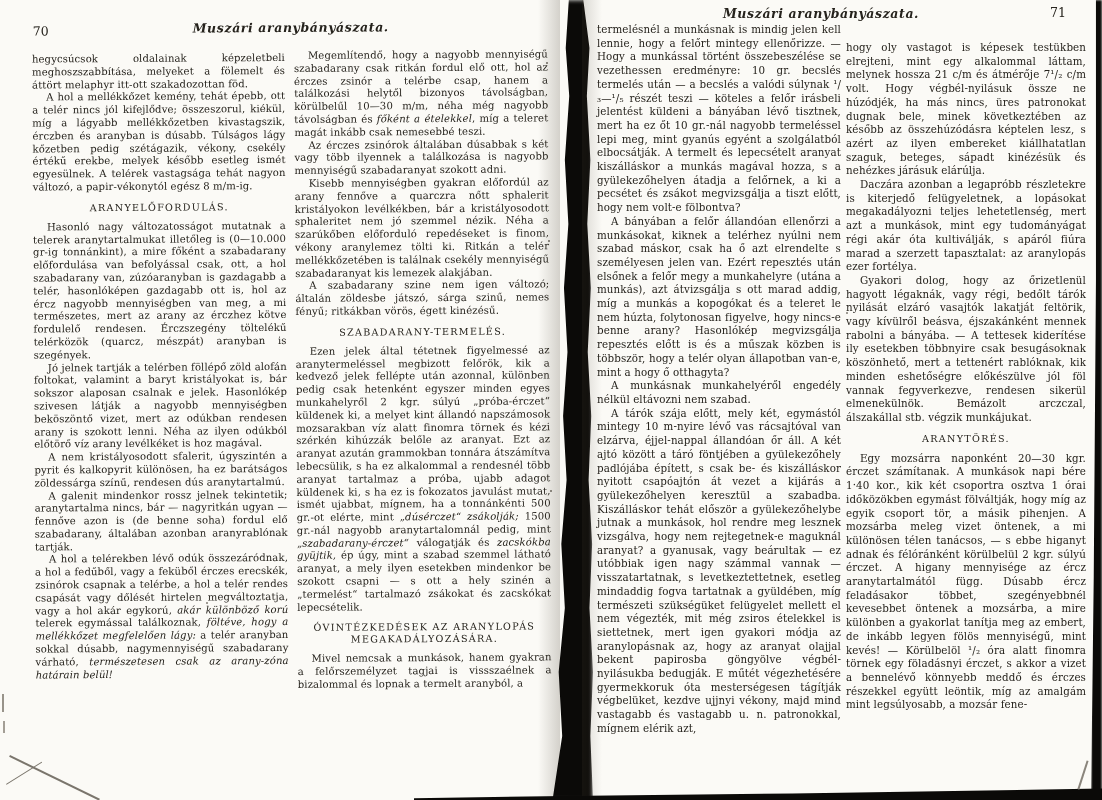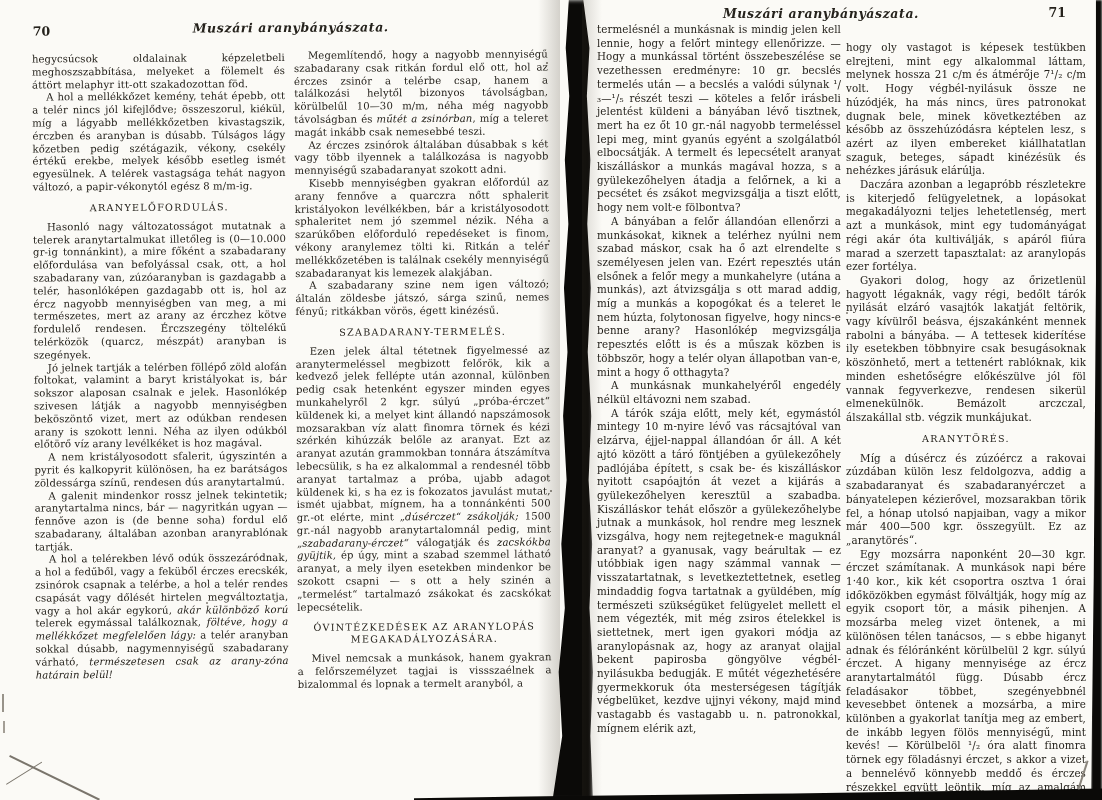--- a/index.html
+++ b/index.html
@@ -13,21 +13,21 @@
   }
   .page{position:absolute;top:0;height:800px;}
   .left-page{left:0;width:556px;transform:rotate(-0.35deg);}
   .right-page{left:560px;width:542px;}
   .running-title{
     position:absolute;text-align:center;
     font-style:italic;font-weight:bold;font-size:12.5px;letter-spacing:0.6px;
   }
   .left-page .running-title{left:30px;right:0;top:20px;}
   .right-page .running-title{left:20px;right:40px;top:6px;}
-  .page-num{position:absolute;font-size:12.5px;font-weight:bold;}
+  .page-num{position:absolute;font-size:12.5px;font-weight:normal;}
   .left-page .page-num{left:35px;top:22px;text-align:center;}
   .right-page .page-num{right:36px;top:5px;}
   .col{position:absolute;}
   .left-page .col{font-size:10.1px;line-height:12.8px;}
   .right-page .col{font-size:10.3px;line-height:13.7px;}
   .col1{left:34px;top:52px;width:253px;}
   .col2{left:296px;top:50px;width:254px;}
   .col3{left:37px;top:23px;width:244px;}
   .col4{left:286px;top:41px;width:240px;}
   .para{margin:0;text-align:justify;text-indent:14px;letter-spacing:0.1px;}
@@ -79,21 +79,21 @@
         <p class="para no-indent">hegycsúcsok oldalainak képzeletbeli meghoszszabbítása, melyeket a fölemelt és áttört melaphyr itt-ott szakadozottan föd.</p>
         <p class="para">A hol a mellékkőzet kemény, tehát épebb, ott a telér nincs jól kifejlődve; összeszorul, kiékül, míg a lágyabb mellékkőzetben kivastagszik, érczben és aranyban is dúsabb. Túlságos lágy kőzetben pedig szétágazik, vékony, csekély értékű erekbe, melyek később esetleg ismét egyesülnek. A telérek vastagsága tehát nagyon változó, a papir-vékonytól egész 8 m/m-ig.</p>
         <h3 class="sec-heading">ARANYELŐFORDULÁS.</h3>
         <p class="para">Hasonló nagy változatosságot mutatnak a telerek aranytartalmukat illetőleg is (0—10.000 gr-ig tonnánkint), a mire főként a szabadarany előfordulása van befolyással csak, ott, a hol szabadarany van, zúzóaranyban is gazdagabb a telér, hasonlóképen gazdagabb ott is, hol az ércz nagyobb mennyiségben van meg, a mi természetes, mert az arany az érczhez kötve fordulelő rendesen. Érczszegény töltelékű telérközök (quarcz, mészpát) aranyban is szegények.</p>
         <p class="para">Jó jelnek tartják a telérben föllépő zöld alofán foltokat, valamint a baryt kristályokat is, bár sokszor alaposan csalnak e jelek. Hasonlókép szivesen látják a nagyobb mennyiségben beköszöntő vizet, mert az odúkban rendesen arany is szokott lenni. Néha az ilyen odúkból előtörő víz arany levélkéket is hoz magával.</p>
         <p class="para">A nem kristályosodott sfalerit, úgyszintén a pyrit és kalkopyrit különösen, ha ez barátságos zöldessárga színű, rendesen dús aranytartalmú.</p>
         <p class="para">A galenit mindenkor rossz jelnek tekintetik; aranytartalma nincs, bár — nagyritkán ugyan — fennőve azon is (de benne soha) fordul elő szabadarany, általában azonban aranyrablónak tartják.</p>
         <p class="para">A hol a telérekben lévő odúk összezáródnak, a hol a fedűből, vagy a feküből érczes erecskék, zsinórok csapnak a telérbe, a hol a telér rendes csapását vagy dőlését hirtelen megváltoztatja, vagy a hol akár egykorú, <i>akár különböző korú</i> telerek egymással találkoznak, <i>föltéve, hogy a mellékkőzet megfelelően lágy:</i> a telér aranyban sokkal dúsabb, nagymennyiségű szabadarany várható, <i>természetesen csak az arany-zóna határain belül!</i></p>
       </div>
     <div class="col col2">
-        <p class="para">Megemlítendő, hogy a nagyobb mennyiségű szabadarany csak ritkán fordul elő ott, hol az érczes zsinór a telérbe csap, hanem a találkozási helytől bizonyos távolságban, körülbelűl 10—30 m/m, néha még nagyobb távolságban és <i>műtét a zsinórban</i>, míg a teleret magát inkább csak nemesebbé teszi.</p>
+        <p class="para">Megemlítendő, hogy a nagyobb mennyiségű szabadarany csak ritkán fordul elő ott, hol az érczes zsinór a telérbe csap, hanem a találkozási helytől bizonyos távolságban, körülbelűl 10—30 m/m, néha még nagyobb távolságban és <i>főként a ételekkel</i>, míg a teleret magát inkább csak nemesebbé teszi.</p>
         <p class="para">Az érczes zsinórok általában dúsabbak s két vagy több ilyennek a találkozása is nagyobb mennyiségű szabadaranyat szokott adni.</p>
         <p class="para">Kisebb mennyiségben gyakran előfordúl az arany fennőve a quarczra nőtt sphalerit kristályokon levélkékben, bár a kristályosodott sphaleritet nem jó szemmel nézik. Néha a szarúkőben előforduló repedéseket is finom, vékony aranylemez tölti ki. Ritkán a telér mellékkőzetében is találnak csekély mennyiségű szabadaranyat kis lemezek alakjában.</p>
         <p class="para">A szabadarany szine nem igen változó; általán zöldesbe játszó, sárga szinű, nemes fényű; ritkákban vörös, égett kinézésű.</p>
         <h3 class="sec-heading">SZABADARANY-TERMELÉS.</h3>
         <p class="para">Ezen jelek által tétetnek figyelmessé az aranytermeléssel megbizott felőrök, kik a kedvező jelek fellépte után azonnal, különben pedig csak hetenként egyszer minden egyes munkahelyről 2 kgr. súlyú „próba-érczet“ küldenek ki, a melyet kint állandó napszámosok mozsarakban víz alatt finomra törnek és kézi szérkén kihúzzák belőle az aranyat. Ezt az aranyat azután grammokban tonnára átszámítva lebecsülik, s ha ez alkalommal a rendesnél több aranyat tartalmaz a próba, ujabb adagot küldenek ki, s ha ez is fokozatos javulást mutat, ismét ujabbat, mígnem, ha a tonnánkénti 500 gr.-ot elérte, mint <i>„dúsérczet“ zsákolják;</i> 1500 gr.-nál nagyobb aranytartalomnál pedig, mint <i>„szabadarany-érczet“</i> válogatják és <i>zacskókba gyüjtik,</i> ép úgy, mint a szabad szemmel látható aranyat, a mely ilyen esetekben mindenkor be szokott csapni — s ott a hely szinén a „termelést“ tartalmazó zsákokat és zacskókat lepecsételik.</p>
         <h3 class="sec-heading">ÓVINTÉZKEDÉSEK AZ ARANYLOPÁS MEGAKADÁLYOZÁSÁRA.</h3>
         <p class="para">Mivel nemcsak a munkások, hanem gyakran a felőrszemélyzet tagjai is vissszaélnek a bizalommal és lopnak a termelt aranyból, a</p>
       </div>
   </div>
 
@@ -104,21 +104,20 @@
         <p class="para no-indent">termelésnél a munkásnak is mindig jelen kell lennie, hogy a felőrt mintegy ellenőrizze. — Hogy a munkással történt összebeszélése se vezethessen eredményre: 10 gr. becslés termelés után — a becslés a valódi súlynak ¹/₃—¹/₅ részét teszi — köteles a felőr irásbeli jelentést küldeni a bányában lévő tisztnek, mert ha ez őt 10 gr.-nál nagyobb termeléssel lepi meg, mint gyanús egyént a szolgálatból elbocsátják. A termelt és lepecsételt aranyat kiszálláskor a munkás magával hozza, s a gyülekezőhelyen átadja a felőrnek, a ki a pecsétet és zsákot megvizsgálja a tiszt előtt, hogy nem volt-e fölbontva?</p>
         <p class="para">A bányában a felőr állandóan ellenőrzi a munkásokat, kiknek a telérhez nyúlni nem szabad máskor, csak ha ő azt elrendelte s személyesen jelen van. Ezért repesztés után elsőnek a felőr megy a munkahelyre (utána a munkás), azt átvizsgálja s ott marad addig, míg a munkás a kopogókat és a teleret le nem húzta, folytonosan figyelve, hogy nincs-e benne arany? Hasonlókép megvizsgálja repesztés előtt is és a műszak közben is többször, hogy a telér olyan állapotban van-e, mint a hogy ő otthagyta?</p>
         <p class="para">A munkásnak munkahelyéről engedély nélkül eltávozni nem szabad.</p>
         <p class="para">A tárók szája előtt, mely két, egymástól mintegy 10 m-nyire lévő vas rácsajtóval van elzárva, éjjel-nappal állandóan őr áll. A két ajtó között a táró föntjében a gyülekezőhely padlójába épített, s csak be- és kiszálláskor nyitott csapóajtón át vezet a kijárás a gyülekezőhelyen keresztül a szabadba. Kiszálláskor tehát először a gyülekezőhelybe jutnak a munkások, hol rendre meg lesznek vizsgálva, hogy nem rejtegetnek-e maguknál aranyat? a gyanusak, vagy beárultak — ez utóbbiak igen nagy számmal vannak — visszatartatnak, s levetkeztettetnek, esetleg mindaddig fogva tartatnak a gyüldében, míg természeti szükségüket felügyelet mellett el nem végezték, mit még zsiros ételekkel is siettetnek, mert igen gyakori módja az aranylopásnak az, hogy az aranyat olajjal bekent papirosba göngyölve végbél-nyilásukba bedugják. E műtét végezhetésére gyermekkoruk óta mesterségesen tágítják végbelüket, kezdve ujjnyi vékony, majd mind vastagabb és vastagabb u. n. patronokkal, mígnem elérik azt,</p>
       </div>
     <div class="col col4">
         <p class="para no-indent">hogy oly vastagot is képesek testükben elrejteni, mint egy alkalommal láttam, melynek hossza 21 c/m és átmérője 7¹/₂ c/m volt. Hogy végbél-nyilásuk össze ne húzódjék, ha más nincs, üres patronokat dugnak bele, minek következtében az később az összehúzódásra képtelen lesz, s azért az ilyen embereket kiállhatatlan szaguk, beteges, sápadt kinézésük és nehézkes járásuk elárúlja.</p>
         <p class="para">Daczára azonban a legapróbb részletekre is kiterjedő felügyeletnek, a lopásokat megakadályozni teljes lehetetlenség, mert azt a munkások, mint egy tudományágat régi akár óta kultiválják, s apáról fiúra marad a szerzett tapasztalat: az aranylopás ezer fortélya.</p>
         <p class="para">Gyakori dolog, hogy az őrizetlenül hagyott légaknák, vagy régi, bedőlt tárók nyilását elzáró vasajtók lakatját feltörik, vagy kívülről beásva, éjszakánként mennek rabolni a bányába. — A tettesek kiderítése ily esetekben többnyire csak besugásoknak köszönhető, mert a tettenért rablóknak, kik minden eshetőségre előkészülve jól föl vannak fegyverkezve, rendesen sikerül elmenekülnök. Bemázolt arczczal, álszakállal stb. végzik munkájukat.</p>
         <h3 class="sec-heading">ARANYTÖRÉS.</h3>
-        <p class="para">Míg a dúsércz és zúzóércz a rakovai zúzdában külön lesz feldolgozva, addig a szabadaranyat és szabadaranyérczet a bányatelepen kézierővel, mozsarakban törik fel, a hónap utolsó napjaiban, vagy a mikor már 400—500 kgr. összegyült. Ez az „aranytörés“.</p>
         <p class="para">Egy mozsárra naponként 20—30 kgr. érczet számítanak. A munkások napi bére 1·40 kor., kik két csoportra osztva 1 órai időközökben egymást fölváltják, hogy míg az egyik csoport tör, a másik pihenjen. A mozsárba meleg vizet öntenek, a mi különösen télen tanácsos, — s ebbe higanyt adnak és félóránként körülbelül 2 kgr. súlyú érczet. A higany mennyisége az ércz aranytartalmától függ. Dúsabb ércz feladásakor többet, szegényebbnél kevesebbet öntenek a mozsárba, a mire különben a gyakorlat tanítja meg az embert, de inkább legyen fölös mennyiségű, mint kevés! — Körülbelöl ¹/₂ óra alatt finomra törnek egy föladásnyi érczet, s akkor a vizet a bennelévő könnyebb meddő és érczes részekkel együtt leöntik, míg az amalgám mint legsúlyosabb, a mozsár fene-</p>
       </div>
   </div>
 
   <div class="gutter">
     <div class="gutter-core"></div>
   </div>
   <div class="right-band"></div>
   <div class="bottom-bar"></div>
   <div class="scratch scratch-a"></div>

